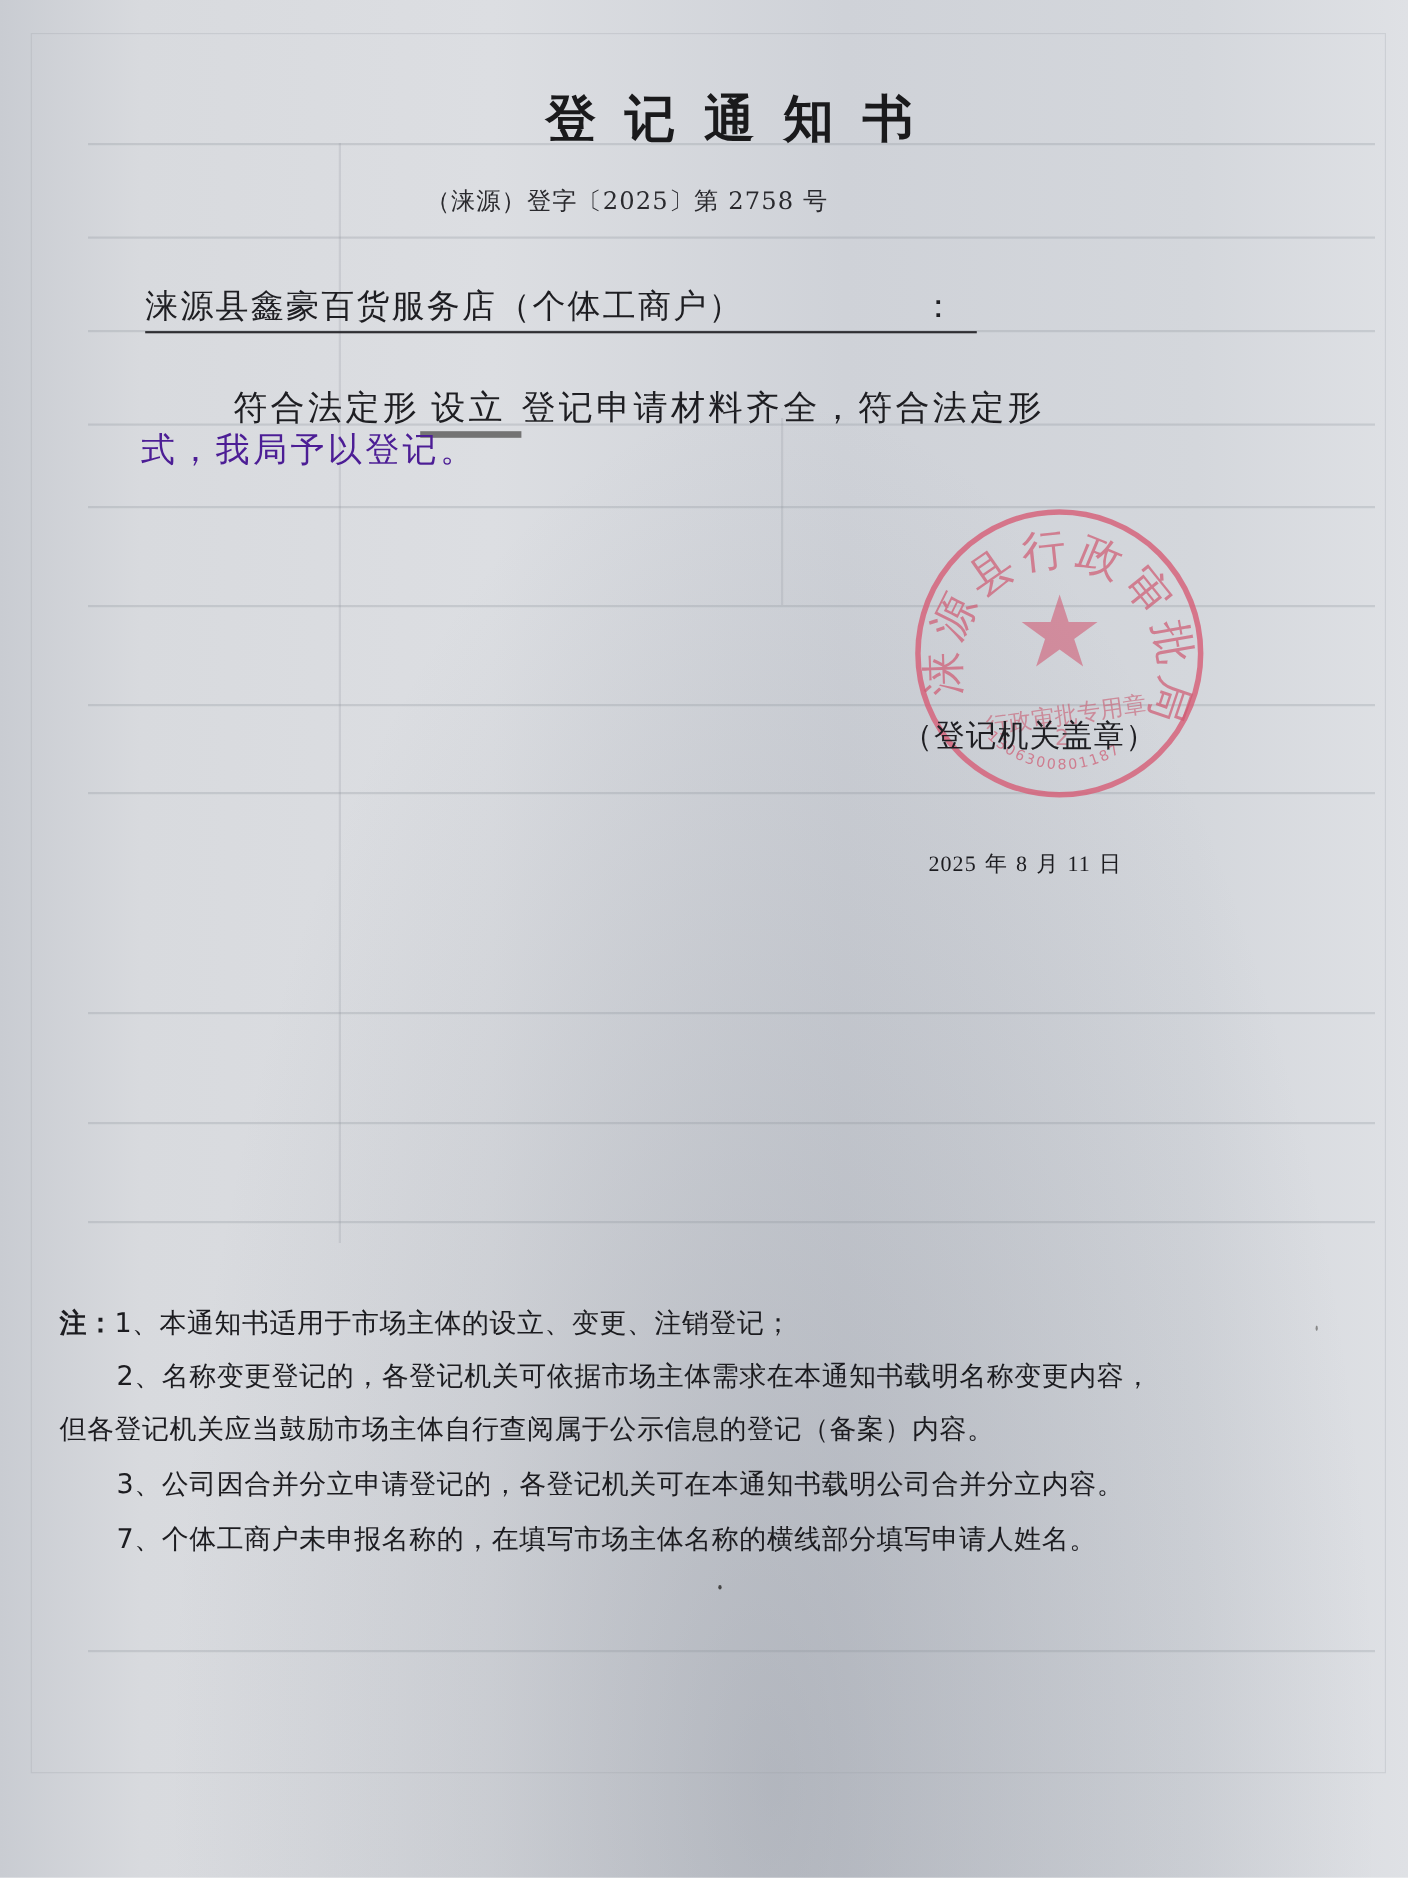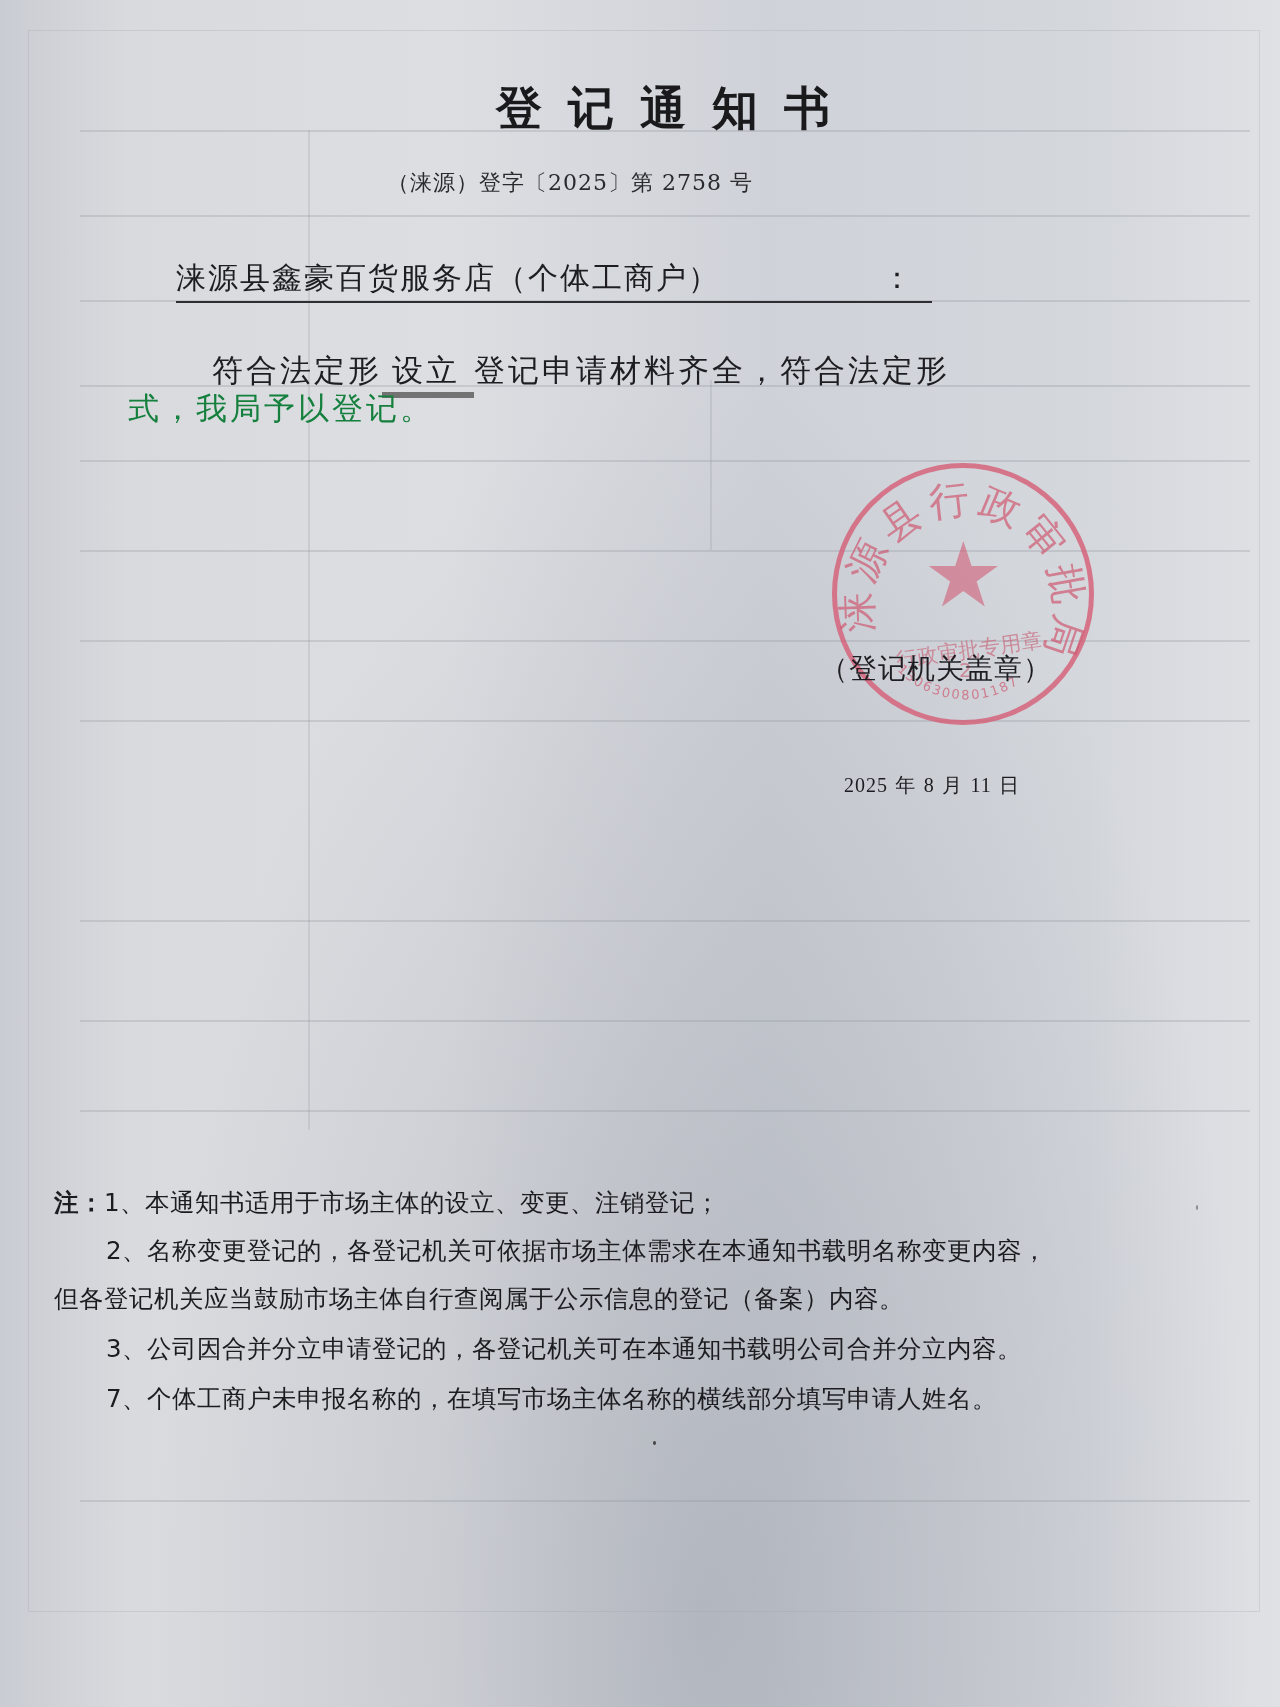--- a/index.html
+++ b/index.html
@@ -74,21 +74,20 @@
       position: absolute;
       left: 132px;
       top: 258px;
       width: 756px;
       font-size: 30px;
       border-bottom: 2px solid #2e2e32;
       padding-bottom: 2px;
       font-family: "DejaVu Sans", sans-serif;
       letter-spacing: 2px;
       color: #1e1e22;
-      margin-left: 44px;
     }
     .recipient .colon {
       position: absolute;
       right: 18px;
       top: 0;
     }
     .body-line1 {
       position: absolute;
       left: 212px;
       top: 318px;
@@ -104,21 +103,21 @@
       padding: 0 14px 0 10px;
       margin-top: 32px;
     }
     .body-line2 {
       position: absolute;
       left: 128px;
       top: 388px;
       font-size: 31px;
       letter-spacing: 3px;
       font-family: "DejaVu Sans", sans-serif;
-      color: #15803d;
+      color: #4c1d95;
     }
 
     
     .seal {
       position: absolute;
       left: 832px;
       top: 463px;
       width: 262px;
       height: 262px;
       border-radius: 50%;

